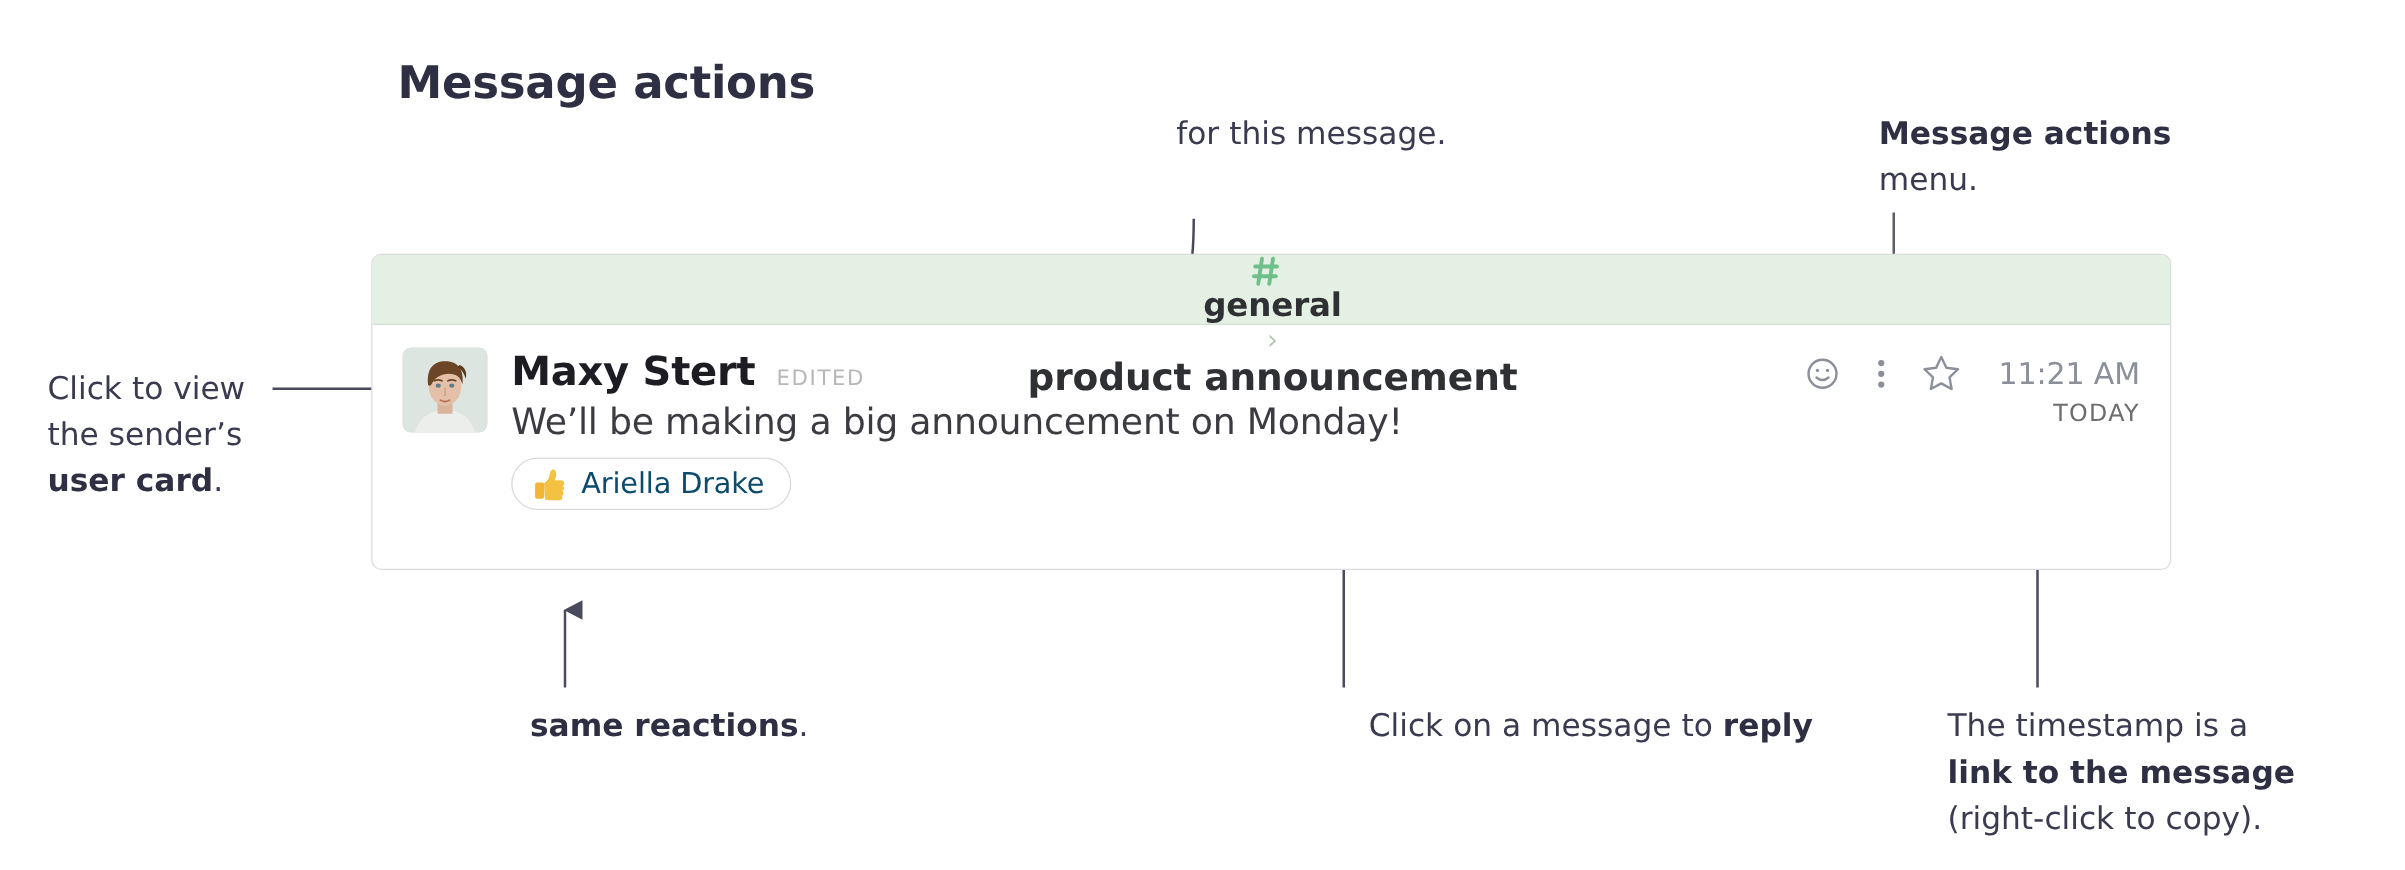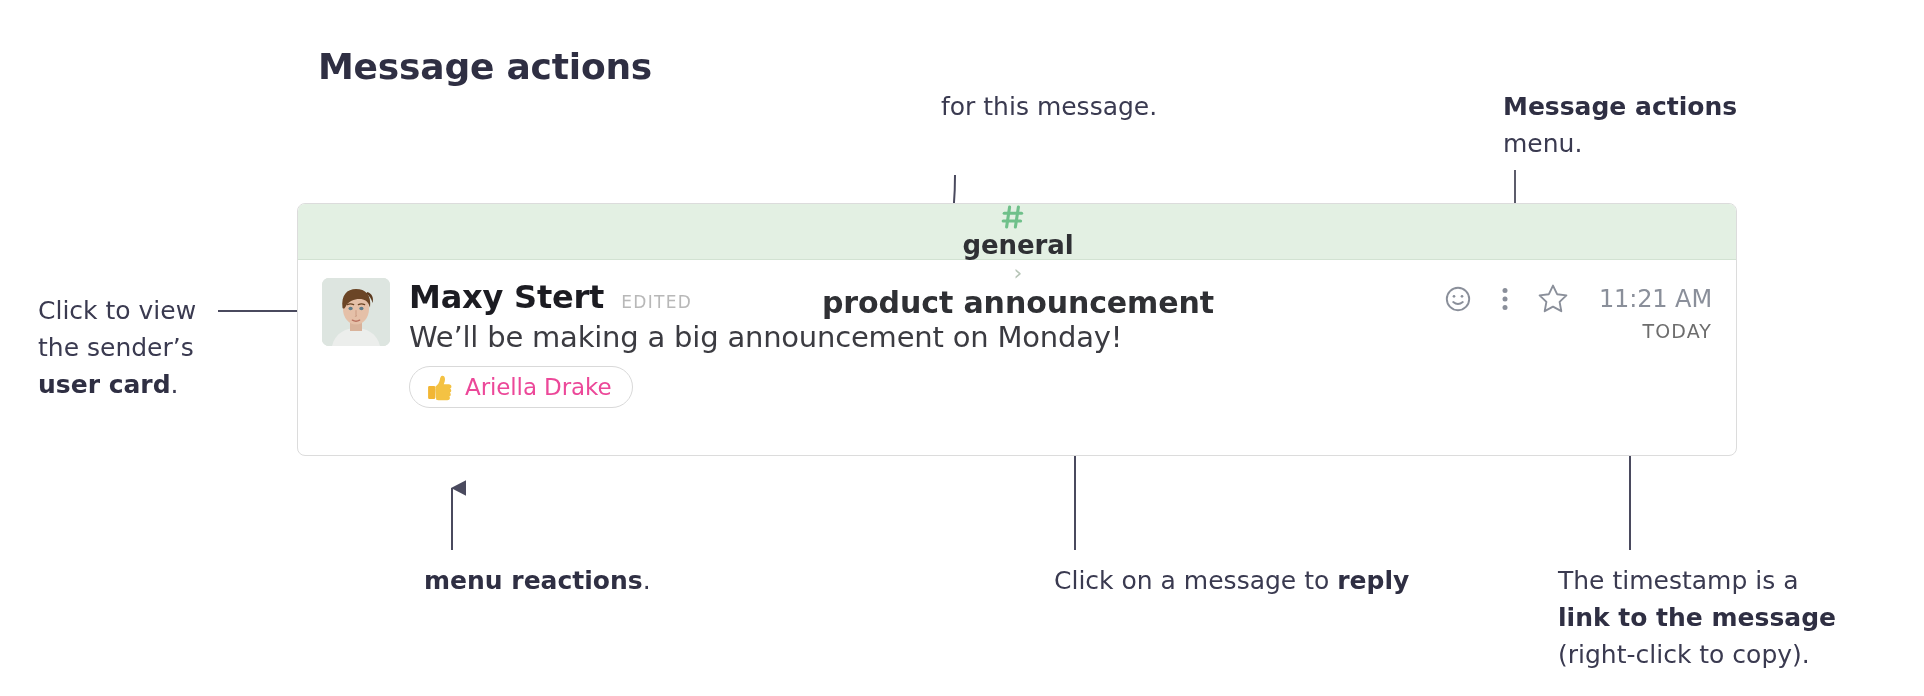--- a/index.html
+++ b/index.html
@@ -35,21 +35,21 @@
     line-height: 37px;
     color: #3a3a50;
     white-space: nowrap;
   }
   .annot b { font-weight: 700; color: #2f2f43; }
 
   #annot-edit-history { left: 941px; top: 88px; }
   #annot-actions-menu { left: 1503px; top: 88px; }
   #annot-user-card   { left:  38px; top: 292px; }
   #annot-emoji       { left: 424px; top: 562px; }
-  #annot-reply       { left: 1054px; top: 562px; }
+  #annot-reply       { left: 1095px; top: 562px; }
   #annot-timestamp   { left: 1558px; top: 562px; }
 
   
   #connectors {
     position: absolute;
     left: 0; top: 0;
     width: 1924px;
     height: 696px;
     pointer-events: none;
   }
@@ -168,21 +168,21 @@
     box-sizing: border-box;
   }
   .reaction-emoji {
     width: 30px;
     height: 30px;
     margin-right: 11px;
     flex: 0 0 auto;
   }
   .reaction-label {
     font-size: 23px;
-    color: #ec4899;
+    color: #0c4a6e;
     letter-spacing: -0.1px;
   }
 
   
   #message-controls {
     position: absolute;
     right: 24px;
     top: 23px;
     display: flex;
     align-items: center;
@@ -239,21 +239,21 @@
   <div>menu.</div>
 </div>
 
 <div class="annot" id="annot-user-card">
   <div>Click to view</div>
   <div>the sender’s</div>
   <div><b>user card</b><span>.</span></div>
 </div>
 
 <div class="annot" id="annot-emoji">
-  <div><b>menu reactions</b><span>.</span></div>
+  <div><b>same reactions</b><span>.</span></div>
 </div>
 
 <div class="annot" id="annot-reply">
   <div>
     <span>Click on a message to </span><b>reply</b>
   </div>
 </div>
 
 <div class="annot" id="annot-timestamp">
   <div>The timestamp is a</div>

